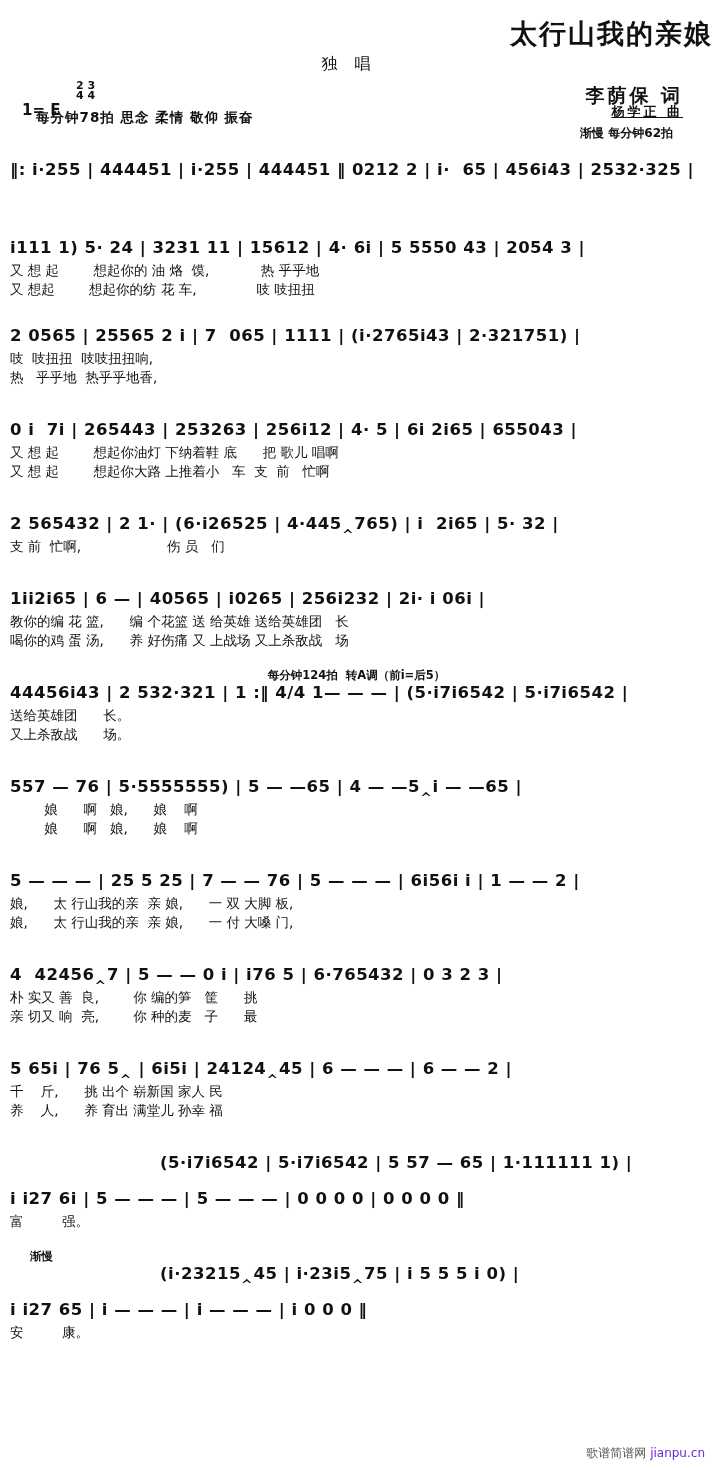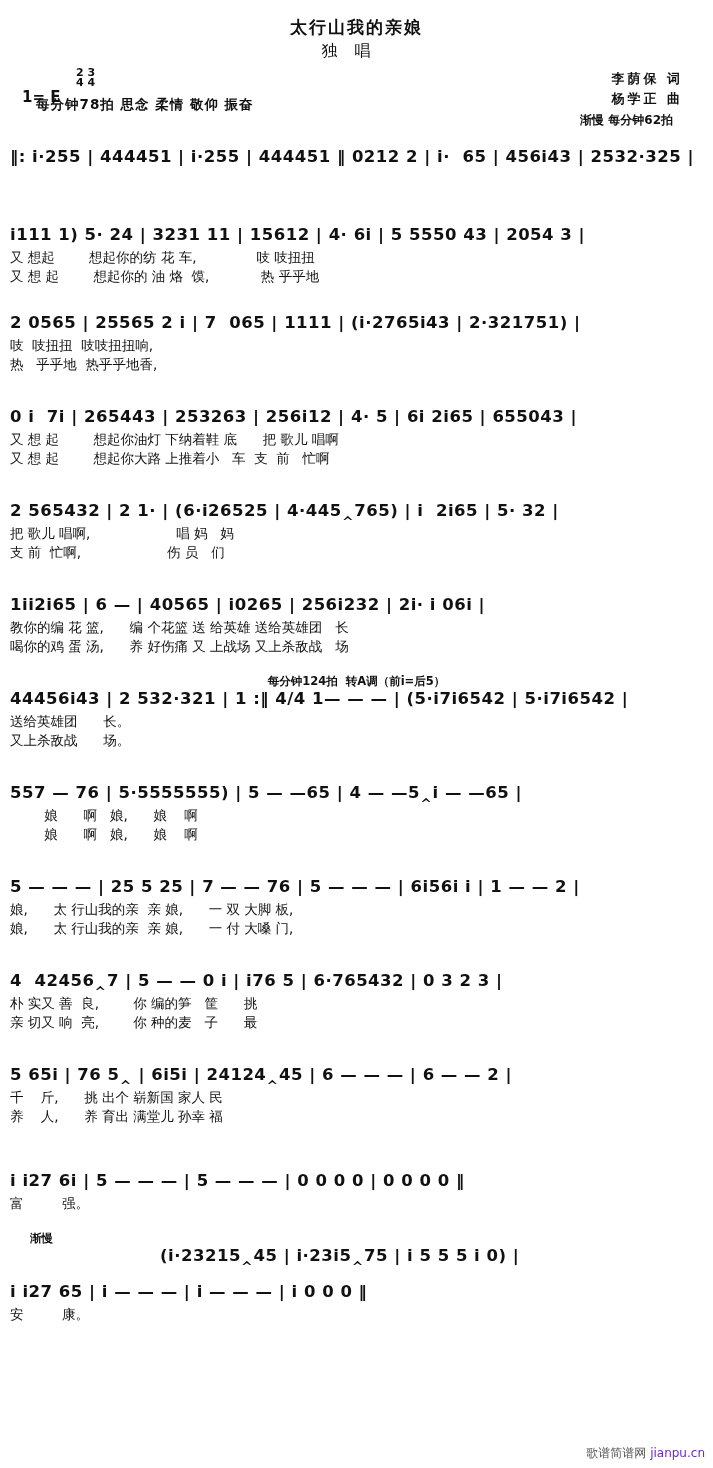--- a/index.html
+++ b/index.html
@@ -10,22 +10,22 @@
     color:#111;
   }
   .page{
     position:relative;
     width:713px;
     height:1468px;
     overflow:hidden;
   }
   
   .title{
-    text-align:center;
-    font-size:17px;
+    text-align:right;
+    font-size:27px;
     font-weight:bold;
     letter-spacing:2px;
     margin:16px 0 2px 0;
     font-family:"DejaVu Sans","Liberation Sans",sans-serif;
   }
   .subtitle{
     text-align:center;
     font-size:16px;
     letter-spacing:6px;
     margin:2px 15px 6px 0;
@@ -44,25 +44,25 @@
     position:absolute; left:62px; top:0px;
     font-size:11px; line-height:10px; font-weight:bold;
   }
   .meta .ts div{ height:10px; }
   .meta .tempo{
     position:absolute; left:22px; top:28px;
     font-size:13.5px; font-weight:bold; letter-spacing:1px;
   }
   .meta .lyricist{
     position:absolute; right:16px; top:2px;
-    font-size:13px; font-weight:bold; letter-spacing:3px;
+    font-size:19px; font-weight:bold; letter-spacing:3px;
   }
   .meta .composer{
     position:absolute; right:16px; top:22px;
-    font-size:13px; font-weight:bold; letter-spacing:3px;
+    font-size:13px; font-weight:bold; letter-spacing:3px;text-decoration:underline;
   }
   .meta .slowdown{
     position:absolute; right:26px; top:44px;
     font-size:12px; font-weight:bold;
   }
   
   .system{
     position:relative;
     margin:0 10px 0 10px;
     padding-top:2px;
@@ -127,22 +127,22 @@
   <div class="system">
     <div class="marking"></div>
     <div class="notes">‖: i·255 | 444451 | i·255 | 444451 ‖ 0212 2 | i·  65 | 456i43 | 2532·325 |</div>
     <div class="lyric"></div>
     <div class="lyric"></div>
   </div>
 
   <div class="system">
     <div class="marking"></div>
     <div class="notes">i111 1) 5· 24 | 3231 11 | 15612 | 4· 6i | 5 5550 43 | 2054 3 |</div>
+    <div class="lyric">又 想 起        想起你的 油 烙  馍,            热 乎乎地</div>
     <div class="lyric">又 想起        想起你的纺 花 车,              吱 吱扭扭</div>
-    <div class="lyric">又 想 起        想起你的 油 烙  馍,            热 乎乎地</div>
   </div>
 
   <div class="gap"></div>
 
   <div class="system">
     <div class="marking"></div>
     <div class="notes">2 0565 | 25565 2 i | 7  065 | 1111 | (i·2765i43 | 2·321751) |</div>
     <div class="lyric">吱  吱扭扭  吱吱扭扭响,</div>
     <div class="lyric">热   乎乎地  热乎乎地香,</div>
   </div>
@@ -154,21 +154,20 @@
     <div class="notes">0 i  7i | 265443 | 253263 | 256i12 | 4· 5 | 6i 2i65 | 655043 |</div>
     <div class="lyric">又 想 起        想起你油灯 下纳着鞋 底      把 歌儿 唱啊</div>
     <div class="lyric">又 想 起        想起你大路 上推着小   车  支  前   忙啊</div>
   </div>
 
   <div class="big-gap"></div>
 
   <div class="system">
     <div class="marking"></div>
     <div class="notes">2 565432 | 2 1· | (6·i26525 | 4·445‸765) | i  2i65 | 5· 32 |</div>
-    <div class="lyric">把 歌儿 唱啊,                    唱 妈   妈</div>
     <div class="lyric">支 前  忙啊,                    伤 员   们</div>
   </div>
 
   <div class="big-gap"></div>
 
   <div class="system">
     <div class="marking"></div>
     <div class="notes">1ii2i65 | 6 — | 40565 | i0265 | 256i232 | 2i· i 06i |</div>
     <div class="lyric">教你的编 花 篮,      编 个花篮 送 给英雄 送给英雄团   长</div>
     <div class="lyric">喝你的鸡 蛋 汤,      养 好伤痛 又 上战场 又上杀敌战   场</div>
@@ -216,20 +215,21 @@
     <div class="marking"></div>
     <div class="notes">5 65i | 76 5‸ | 6i5i | 24124‸45 | 6 — — — | 6 — — 2 |</div>
     <div class="lyric">千    斤,      挑 出个 崭新国 家人 民</div>
     <div class="lyric">养    人,      养 育出 满堂儿 孙幸 福</div>
   </div>
 
   <div class="big-gap"></div>
 
   <div class="system" style="padding-left:150px">
     <div class="marking"></div>
+    <div class="notes">(5·i7i6542 | 5·i7i6542 | 5 57 — 65 | 1·111111 1) |</div>
   </div>
 
   <div class="gap"></div>
 
   <div class="system">
     <div class="notes">i i27 6i | 5 — — — | 5 — — — | 0 0 0 0 | 0 0 0 0 ‖</div>
     <div class="lyric">富         强。</div>
   </div>
 
   <div class="big-gap"></div>

